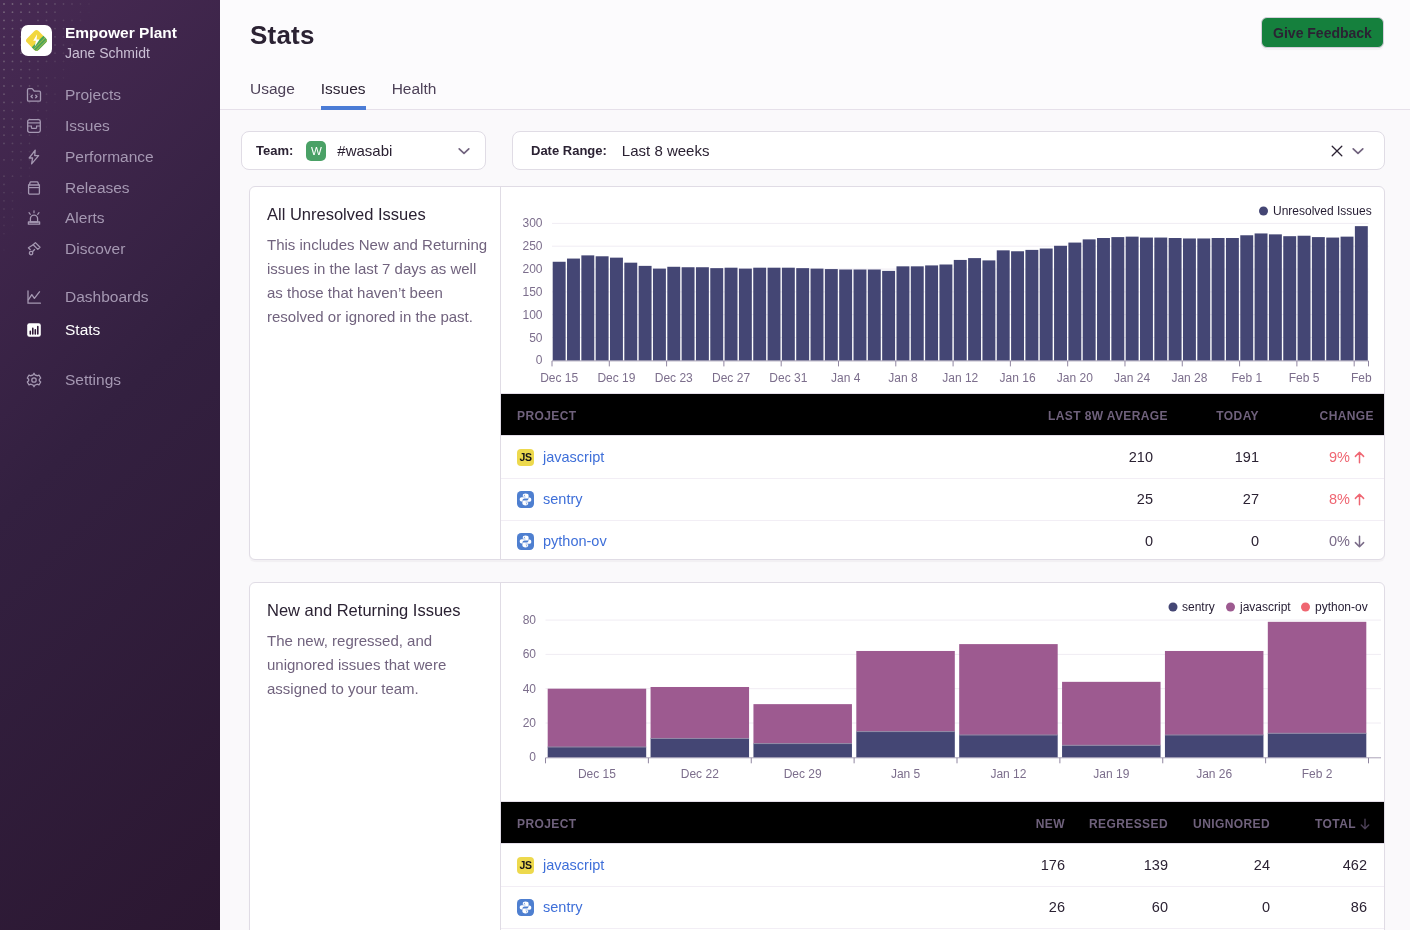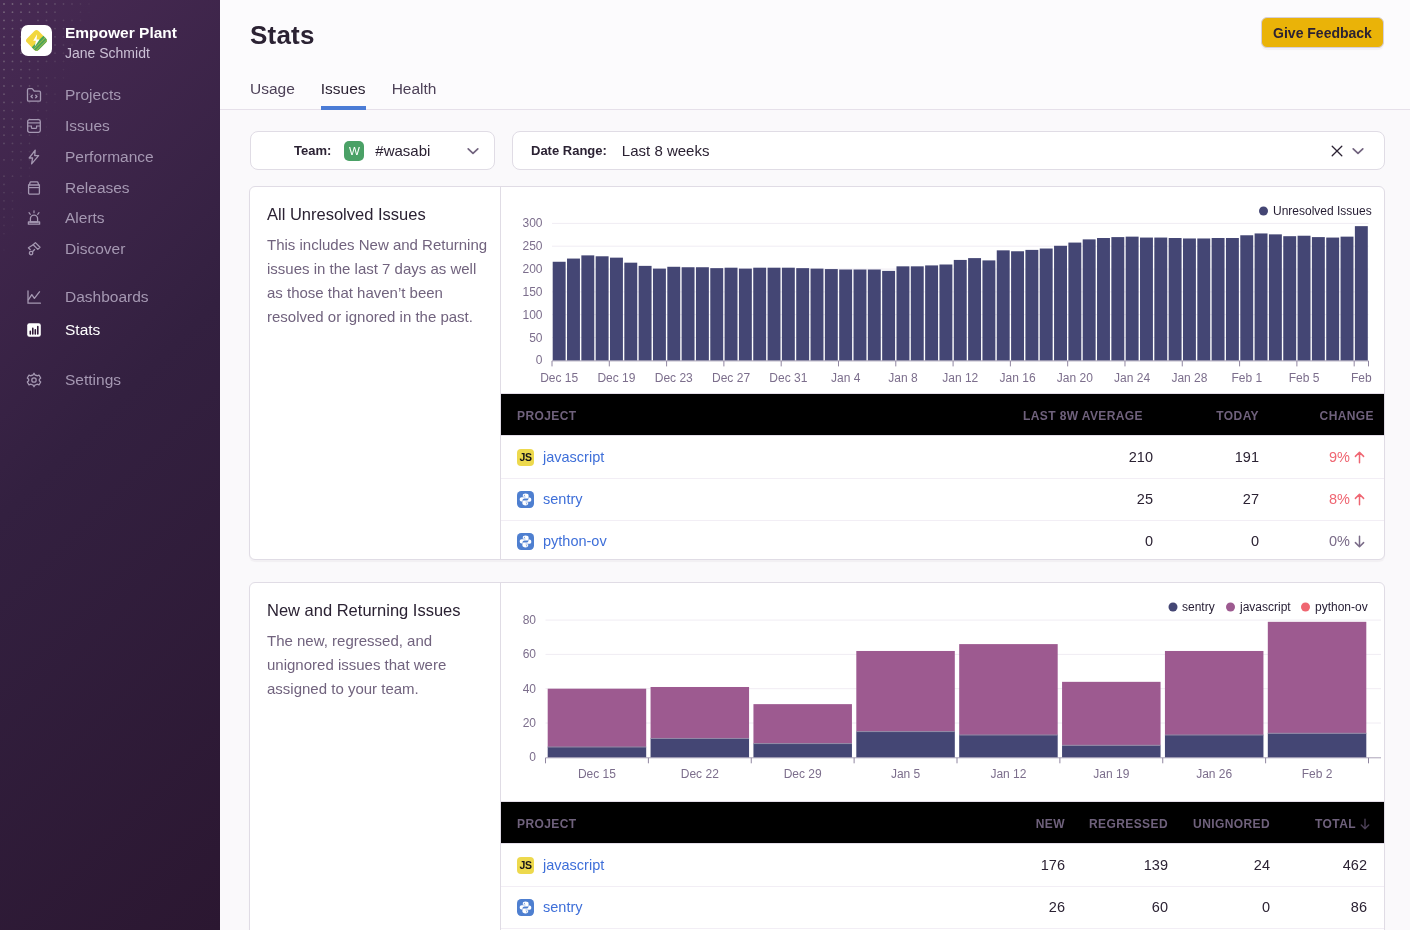--- a/index.html
+++ b/index.html
@@ -15,31 +15,31 @@
 .orgname .n1 { color:#fff; font-weight:bold; font-size:15.5px; white-space:nowrap; }
 .orgname .n2 { color:#cbc0d5; font-size:14px; margin-top:3px; white-space:nowrap; }
 .nav-item { position:absolute; left:26px; display:flex; align-items:center; font-size:15.5px; height:20px; }
 .nav-item .nico { width:16px; height:16px; margin-right:23px; display:inline-block; }
 .nav-item.active { color:#fff; }
 .nav-item svg { display:block; }
 
 
 .header { position:absolute; left:220px; top:0; width:1190px; height:110px; background:#fcfbfd; border-bottom:1px solid #e6e0ea; }
 .h1 { position:absolute; left:30px; top:20px; font-size:26px; font-weight:bold; color:#2b2233; letter-spacing:.2px; }
-.gfb { position:absolute; right:26px; top:17px; width:123px; height:31px; background:#eab308; border:1px solid #d5cfdb;
+.gfb { position:absolute; right:26px; top:17px; width:123px; height:31px; background:#15803d; border:1px solid #d5cfdb;
   border-radius:6px; font-size:14px; font-weight:bold; color:#2b2233; display:flex; align-items:center; justify-content:center;
   box-shadow:0 2px 1px rgba(43,34,51,.04); }
 .tabs { position:absolute; left:30px; top:80px; display:flex; font-size:15.5px; color:#4d4158; }
 .tab { margin-right:26px; padding-bottom:8px; }
 .tab.active { color:#2b2233; border-bottom:4px solid #4b7cd6; font-weight:normal; }
 
 
 .fbox { position:absolute; background:#fff; border:1px solid #e0dce5; border-radius:8px; height:39px; display:flex; align-items:center; }
 .fbox .lab { font-size:13px; font-weight:bold; color:#2b2233; }
-.f1 { left:250px; top:131px; width:245px;padding-left:29px; }
+.f1 { left:241px; top:131px; width:245px; }
 .f2 { left:512px; top:131px; width:873px; }
 .wavatar { width:20px; height:20px; border-radius:5px; background:#4aa166; color:#fff; font-size:11.5px; font-weight:normal;
   display:flex; align-items:center; justify-content:center; }
 .fval { font-size:15px; color:#2b2233; }
 
 
 .panel { position:absolute; left:249px; width:1136px; background:#fff; border:1px solid #e0dce5; border-radius:6px;
   box-shadow:0 2px 1px rgba(43,34,51,.04); }
 .p1 { top:186px; height:374px; }
 .p2 { top:582px; height:376px; }
@@ -467,21 +467,21 @@
 <line x1="795.88" y1="173.9" x2="795.88" y2="179.4" stroke="#9086a0" stroke-width="1"></line>
 <text x="803.04" y="194.5" text-anchor="middle" class="axl">Feb 5</text>
 <line x1="853.18" y1="173.9" x2="853.18" y2="179.4" stroke="#9086a0" stroke-width="1"></line>
 <text x="860.34" y="194.5" text-anchor="middle" class="axl">Feb</text>
 <line x1="867.5" y1="173.9" x2="867.5" y2="179.4" stroke="#9086a0" stroke-width="1"></line>
 <circle cx="762.5" cy="24" r="4.5" fill="#444674"></circle>
 <text x="772" y="28" class="leg">Unresolved Issues</text>
   </svg>
   <div class="thead" style="top:206px;">
     <span style="left:16px;">PROJECT</span>
-    <span style="right:241px;">LAST 8W AVERAGE</span>
+    <span style="right:216px;">LAST 8W AVERAGE</span>
     <span style="right:125px;">TODAY</span>
     <span style="right:10px;">CHANGE</span>
   </div>
   <div class="trow" style="top:249px;">
     <span class="pname">
         <span class="jsic">JS</span>
         <a>javascript</a>
       </span>
     <span class="num" style="right:231px;">210</span>
     <span class="num" style="right:125px;">191</span>

